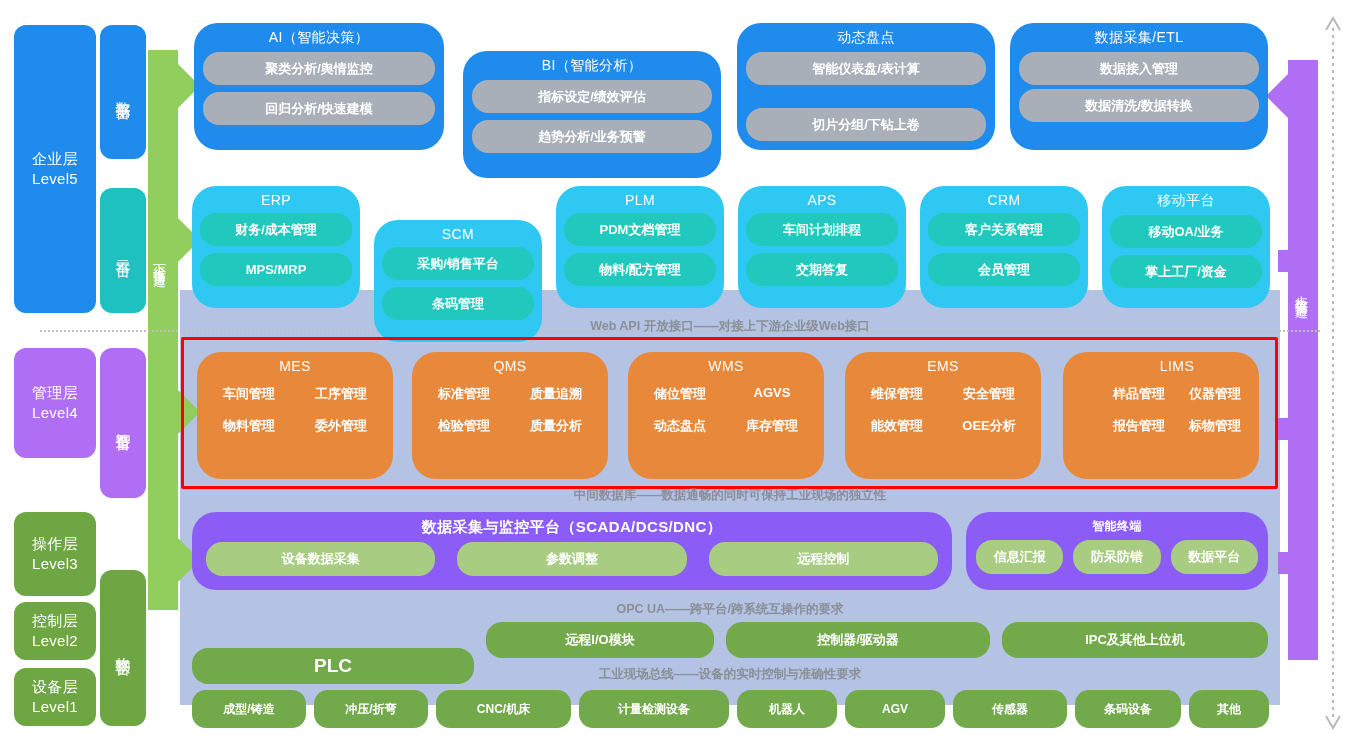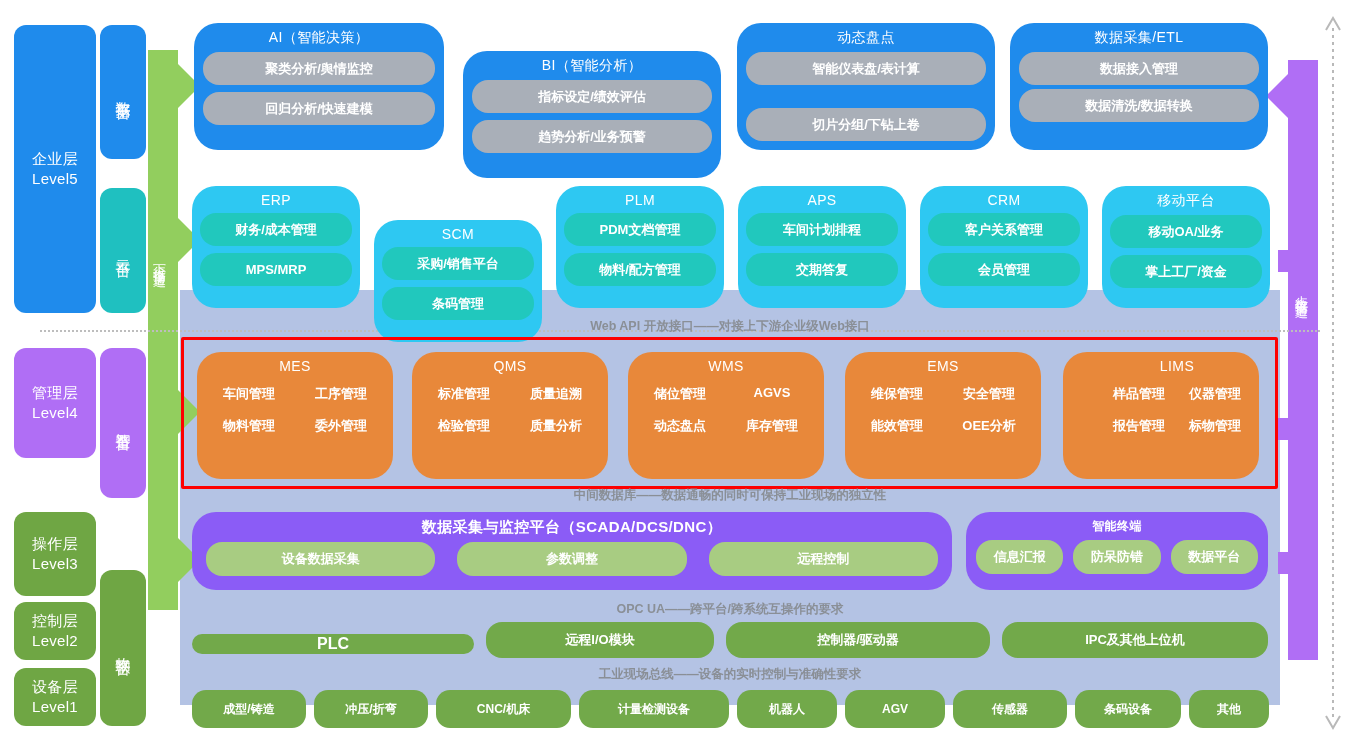--- a/index.html
+++ b/index.html
@@ -356,21 +356,21 @@
     <div class="card-title" style="font-weight:bold; font-size:12px;">智能终端</div>
     <div style="display:flex; gap:10px; width:100%; padding:0 10px; justify-content:center;">
       <div class="pill pill-lgreen" style="width:88px; height:34px;">信息汇报</div>
       <div class="pill pill-lgreen" style="width:88px; height:34px;">防呆防错</div>
       <div class="pill pill-lgreen" style="width:88px; height:34px;">数据平台</div>
     </div>
   </div>
 
   <div class="abs sep-caption" style="left:180px; top:601px; width:1100px;">OPC UA——跨平台/跨系统互操作的要求</div>
 
-  <div class="abs gbar" style="left:192px; top:634px; width:282px; height:20px; font-size:16px;">PLC</div>
+  <div class="abs gbar" style="left:192px; top:648px; width:282px; height:36px; font-size:19px;">PLC</div>
   <div class="abs gbar" style="left:486px; top:622px; width:228px; height:36px;text-align:center;">远程I/O模块</div>
   <div class="abs gbar" style="left:726px; top:622px; width:264px; height:36px;">控制器/驱动器</div>
   <div class="abs gbar" style="left:1002px; top:622px; width:266px; height:36px;">IPC及其他上位机</div>
 
   <div class="abs sep-caption" style="left:180px; top:666px; width:1100px;">工业现场总线——设备的实时控制与准确性要求</div>
 
   <div class="abs gchip" style="left:192px; top:690px; width:114px; height:38px;">成型/铸造</div>
   <div class="abs gchip" style="left:314px; top:690px; width:114px; height:38px;">冲压/折弯</div>
   <div class="abs gchip" style="left:436px; top:690px; width:135px; height:38px;">CNC/机床</div>
   <div class="abs gchip" style="left:579px; top:690px; width:150px; height:38px;">计量检测设备</div>

